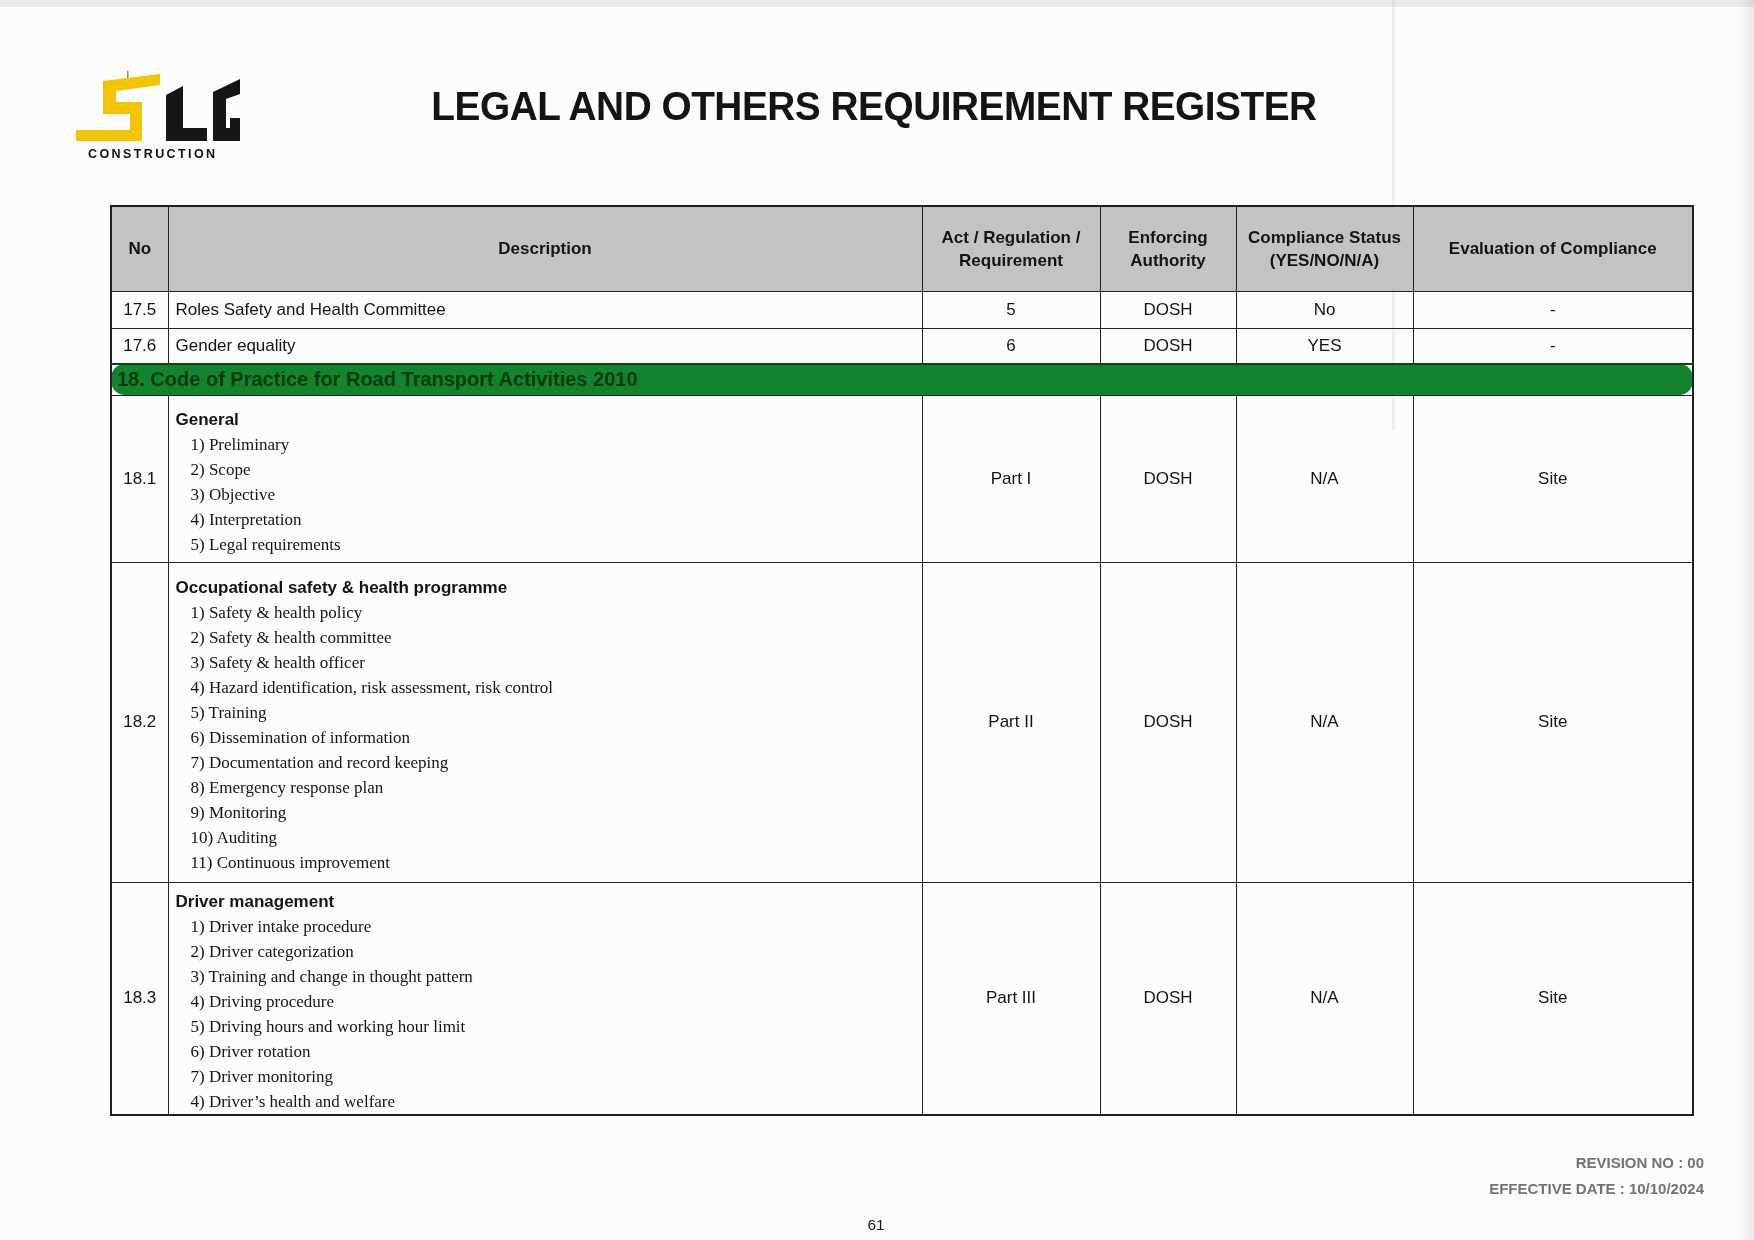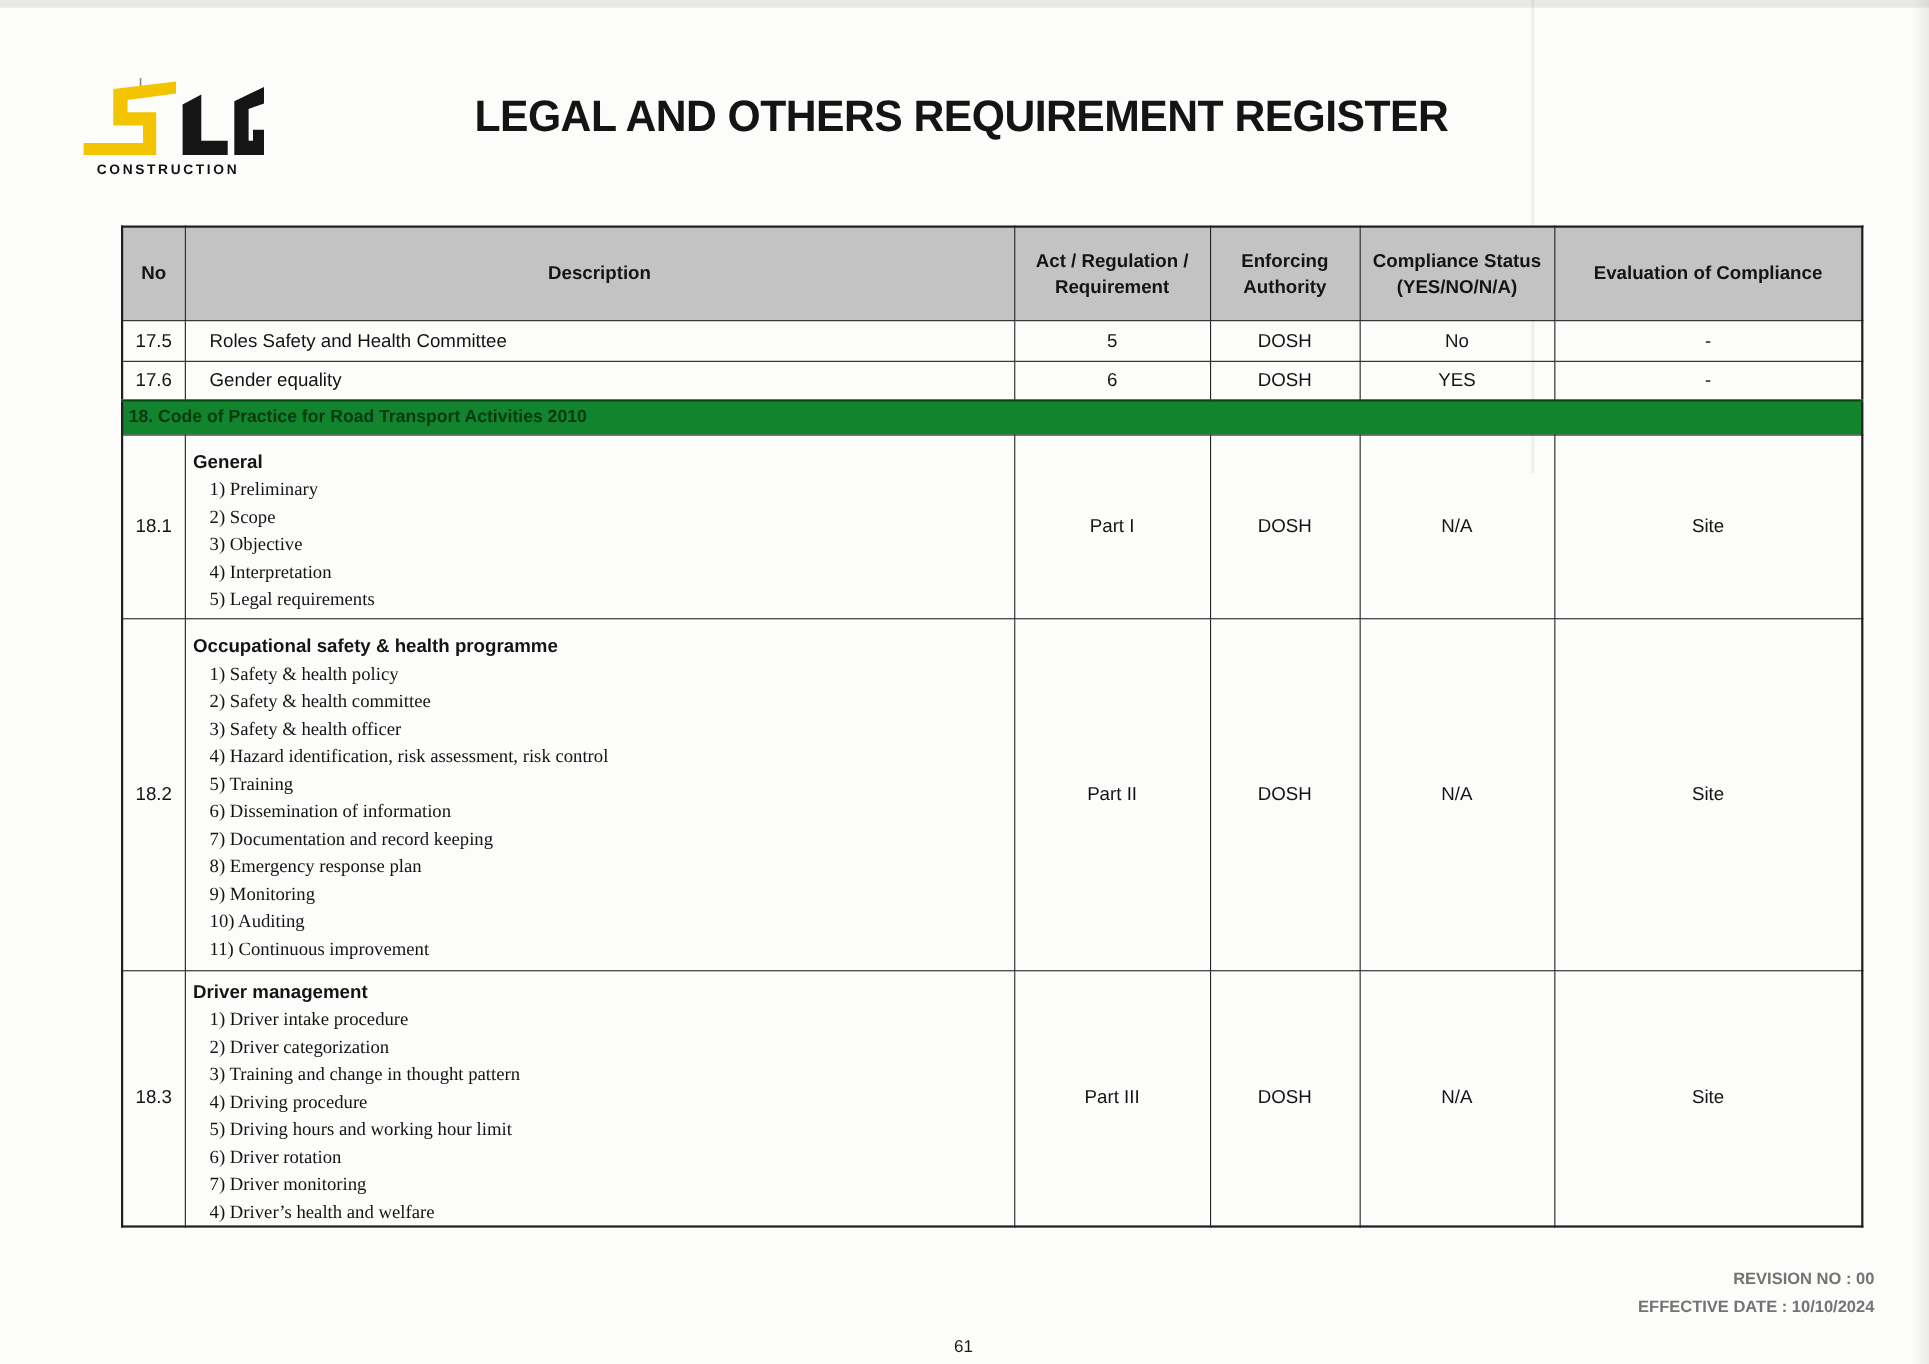--- a/index.html
+++ b/index.html
@@ -46,28 +46,29 @@
   tr.rh-head   { height:85px; }
   tr.rh-a      { height:37px; }
   tr.rh-b      { height:36px; }
   tr.rh-c      { height:38px; }
   tr.rh-green  { height:31px; }
   tr.rh-d1     { height:167px; }
   tr.rh-d2     { height:320px; }
   tr.rh-d3     { height:230px; }
 
   td.no   { text-align:center; }
-  td.desc { text-align:left; padding-left:22px; }
+  td.desc { text-align:left; padding-left:7px; }
   td.center { text-align:center; }
 
   tr.section td {
     background:var(--section-bg,#12842e);
     color:var(--section-text,#06390f);
-    font-weight:700; font-size:16px; padding-left:5px;
+    font-weight:700; font-size:20px; padding-left:5px;
     border-top:2px solid #0a4517;
+    border-radius:14px;
   }
 
   td.desc-detail { vertical-align:top; padding:6px 6px 0 4px; }
   .desc-head { font-weight:700; line-height:25px; padding-left:3px; }
   .desc-item { line-height:25px; padding-left:18px;font-family:Liberation Serif, serif; }
 
   
   .footer-page {
     position:absolute; left:0; top:1216px; width:1752px;
     text-align:center; font-size:15.5px; color:#1a1a1a;

